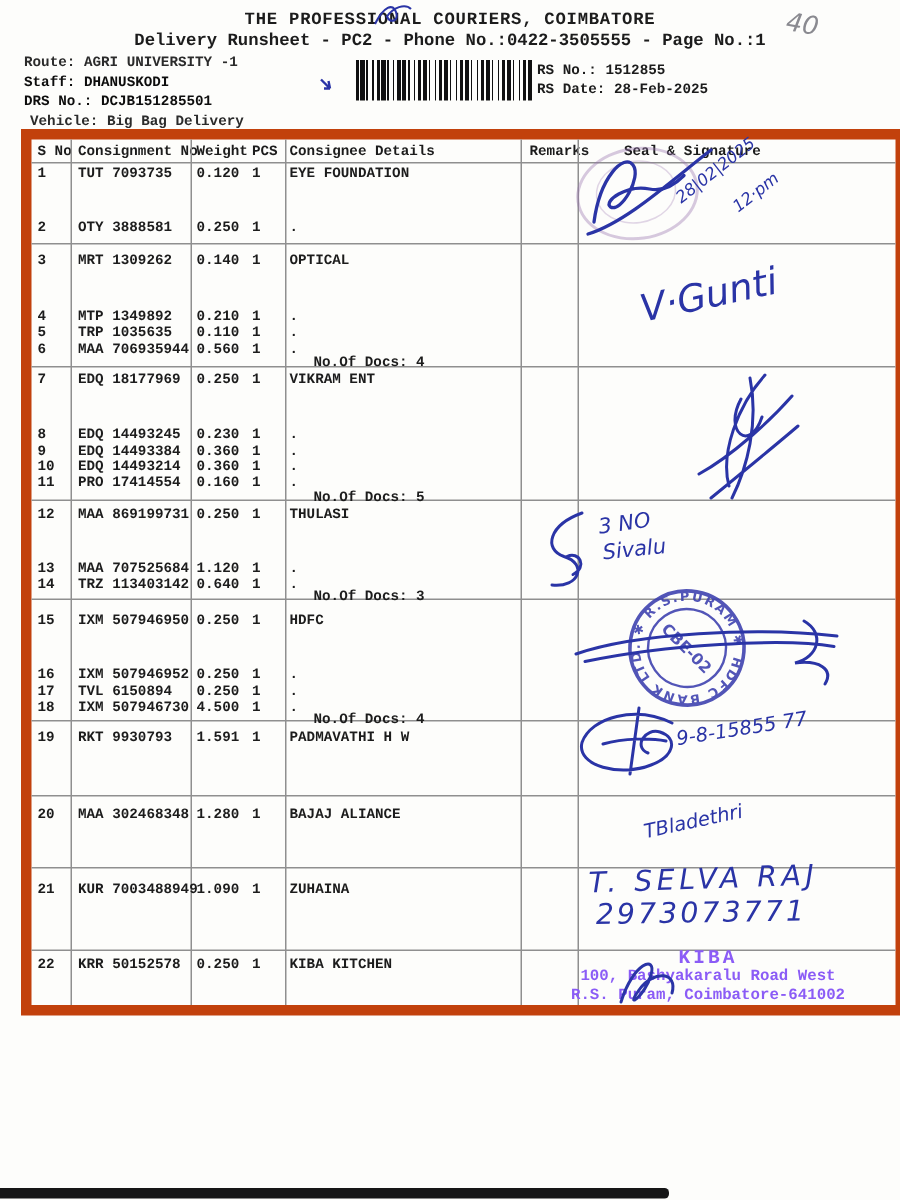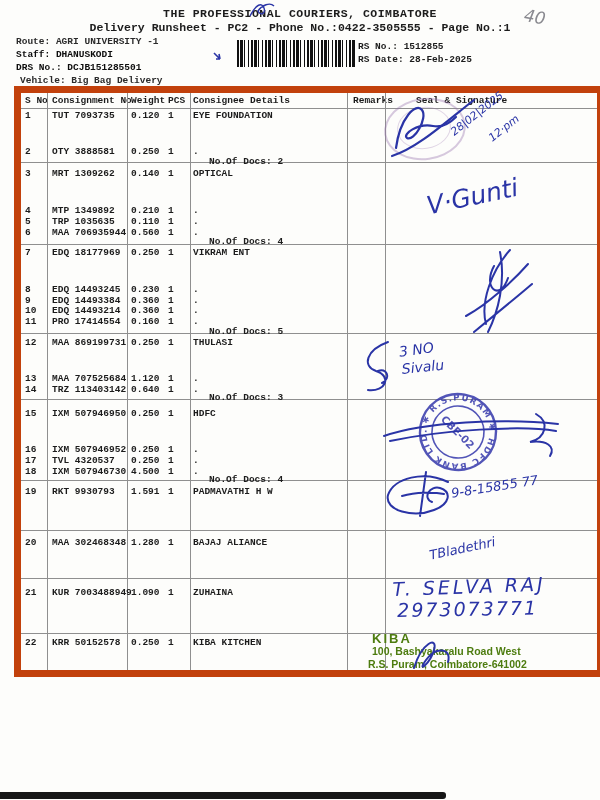--- a/index.html
+++ b/index.html
@@ -20,21 +20,21 @@
   .hln{position:absolute;left:0;right:0;height:1px;background:#8f8f8f;}
   .tl{position:absolute;left:0;width:100%;height:11px;line-height:11px;font-size:9.5px;font-weight:700;}
   .c{position:absolute;white-space:pre;}
   .c.sno{left:4px;} .c.con{left:31px;} .c.wt{left:110px;} .c.pcs{left:147px;}
   .c.name{left:172px;} .c.rem{left:332px;} .c.seal{left:395px;} .c.docs{left:188px;}
   
   .hand{font-family:"DejaVu Sans",sans-serif;font-style:italic;color:#2a34a6;white-space:pre;
         transform-origin:left top;}
   .stampfaint{border-radius:50%;border:2px solid rgba(151,113,173,.38);}
   .stampfaint2{border-radius:50%;border:1px solid rgba(151,113,173,.28);}
-  .kiba{color:#4d7c0f;text-align:left;font-family:Liberation Sans, sans-serif;font-weight:700;white-space:pre;}
+  .kiba{color:#8b5cf6;text-align:center;font-family:Liberation Mono, monospace;font-weight:700;white-space:pre;}
   .bottombar{left:0;top:792px;width:446px;height:7px;background:#161616;border-radius:0 3px 3px 0;}
   svg{position:absolute;overflow:visible;}
 </style>
 </head>
 <body>
 
 <div id="page">
 
   <div class="abs title mono">THE PROFESSIONAL COURIERS, COIMBATORE</div>
   <div class="abs subtitle mono">Delivery Runsheet - PC2 - Phone No.:0422-3505555 - Page No.:1</div>
@@ -89,23 +89,20 @@
         <span class="c pcs">1</span>
         <span class="c name">EYE FOUNDATION</span>
       </div>
       <div class="tl" style="top: 53px;">
         <span class="c sno">2</span>
         <span class="c con">OTY 3888581</span>
         <span class="c wt">0.250</span>
         <span class="c pcs">1</span>
         <span class="c name">.</span>
       </div>
-      <div class="tl" style="top: 63px;">
-        <span class="c docs">No.Of Docs: 2</span>
-      </div>
       <div class="tl" style="top: 75px;">
         <span class="c sno">3</span>
         <span class="c con">MRT 1309262</span>
         <span class="c wt">0.140</span>
         <span class="c pcs">1</span>
         <span class="c name">OPTICAL</span>
       </div>
       <div class="tl" style="top: 112px;">
         <span class="c sno">4</span>
         <span class="c con">MTP 1349892</span>
@@ -201,21 +198,21 @@
       </div>
       <div class="tl" style="top: 351px;">
         <span class="c sno">16</span>
         <span class="c con">IXM 507946952</span>
         <span class="c wt">0.250</span>
         <span class="c pcs">1</span>
         <span class="c name">.</span>
       </div>
       <div class="tl" style="top: 362px;">
         <span class="c sno">17</span>
-        <span class="c con">TVL 4320537</span>
+        <span class="c con">TVL 6150894</span>
         <span class="c wt">0.250</span>
         <span class="c pcs">1</span>
         <span class="c name">.</span>
       </div>
       <div class="tl" style="top: 373px;">
         <span class="c sno">18</span>
         <span class="c con">IXM 507946730</span>
         <span class="c wt">4.500</span>
         <span class="c pcs">1</span>
         <span class="c name">.</span>

